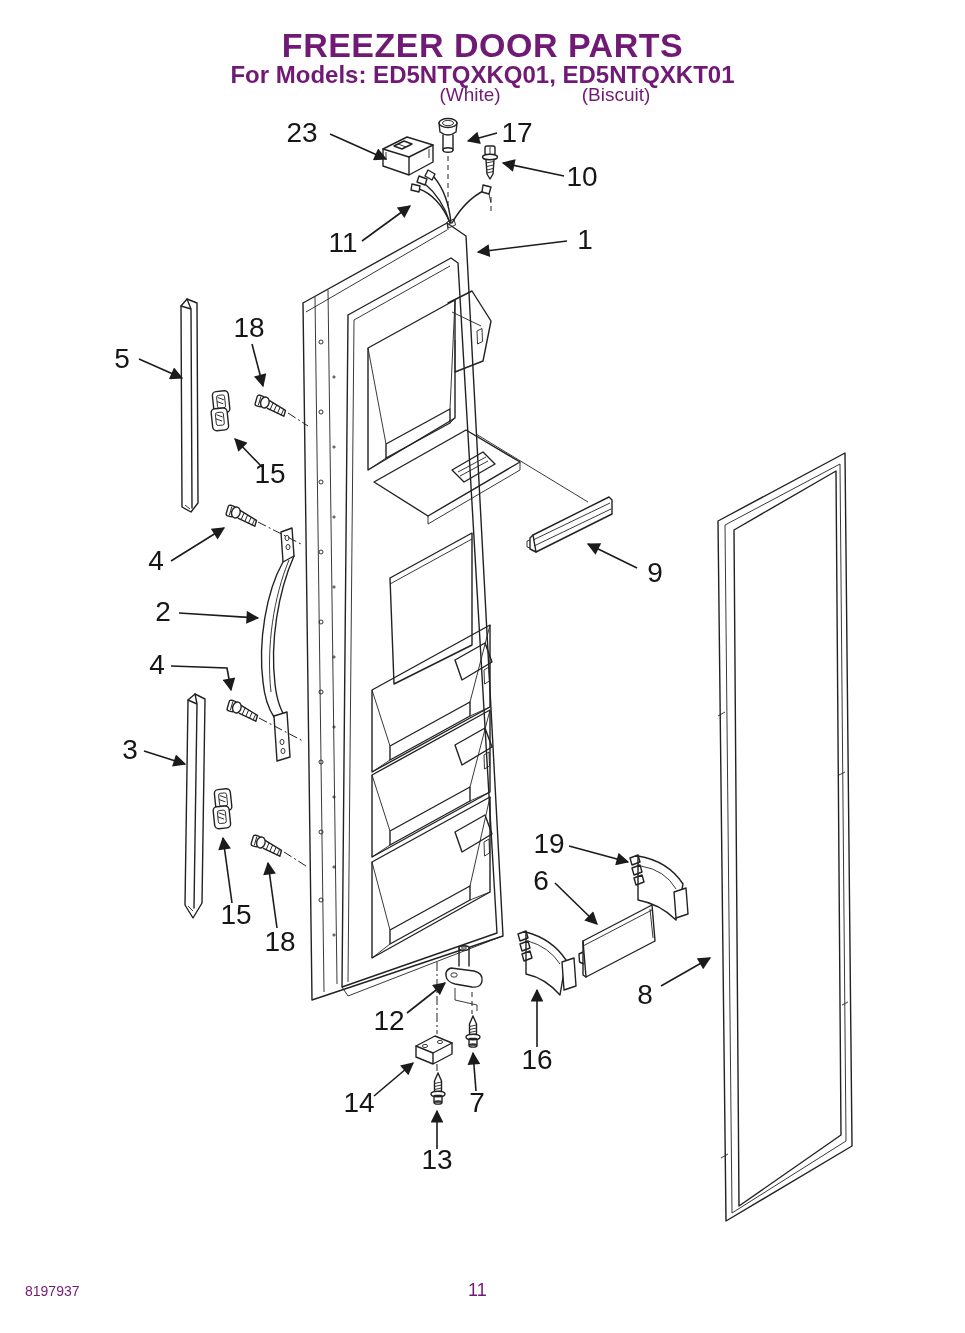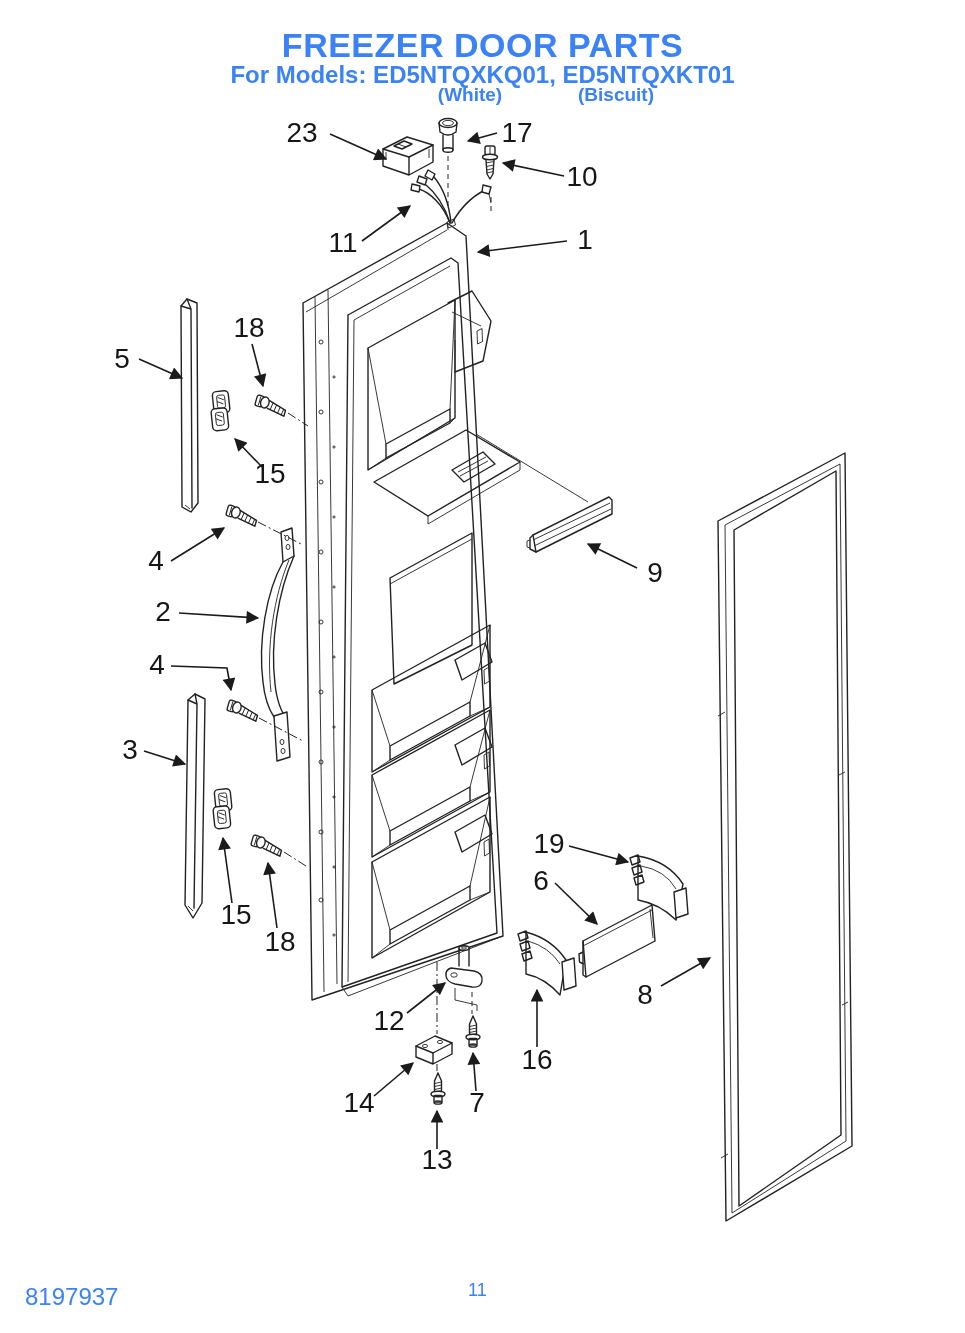--- a/index.html
+++ b/index.html
@@ -1,27 +1,27 @@
 <!DOCTYPE html>
 <html><head>
 <meta charset="utf-8">
 <style>
   html,body{margin:0;padding:0;background:#e8e8e8;}
   #page{
     position:relative;width:965px;height:1333px;margin:0 auto;
     background:#ffffff;overflow:hidden;
-    font-family:"Liberation Sans", sans-serif;color:#3b82f6;
+    font-family:"Liberation Sans", sans-serif;color:#701a75;
   }
   .hdr{position:absolute;left:0;width:100%;text-align:center;}
   #title{top:26px;font-size:34px;font-weight:bold;letter-spacing:.5px;}
   #models{top:61px;font-size:24px;font-weight:bold;}
-  .variant{position:absolute;top:84px;font-size:19px;font-weight:bold;transform:translateX(-50%);}
+  .variant{position:absolute;top:84px;font-size:19px;font-weight:normal;transform:translateX(-50%);}
   #variant-white{left:470px;}
   #variant-biscuit{left:616px;}
-  .ftr{position:absolute;font-size:24px;}
+  .ftr{position:absolute;font-size:14px;}
   #doc-number{left:25px;top:1283px;}
   #page-number{left:468px;top:1280px;font-size:18px;}
   svg{position:absolute;left:0;top:0;}
   .ln{stroke:#222;stroke-width:1.4;fill:none;stroke-linejoin:round;stroke-linecap:round;}
   .thin{stroke:#222;stroke-width:0.9;fill:none;}
   .fillw{fill:#fff;}
   .dash{stroke:#222;stroke-width:1;fill:none;stroke-dasharray:5,4;}
   .dashdot{stroke:#222;stroke-width:1;fill:none;stroke-dasharray:9,3,2,3;}
   .leader{stroke:#1b1b1b;stroke-width:1.6;fill:none;}
   .callout{font:28px "Liberation Sans", sans-serif;fill:#161616;text-anchor:middle;}

